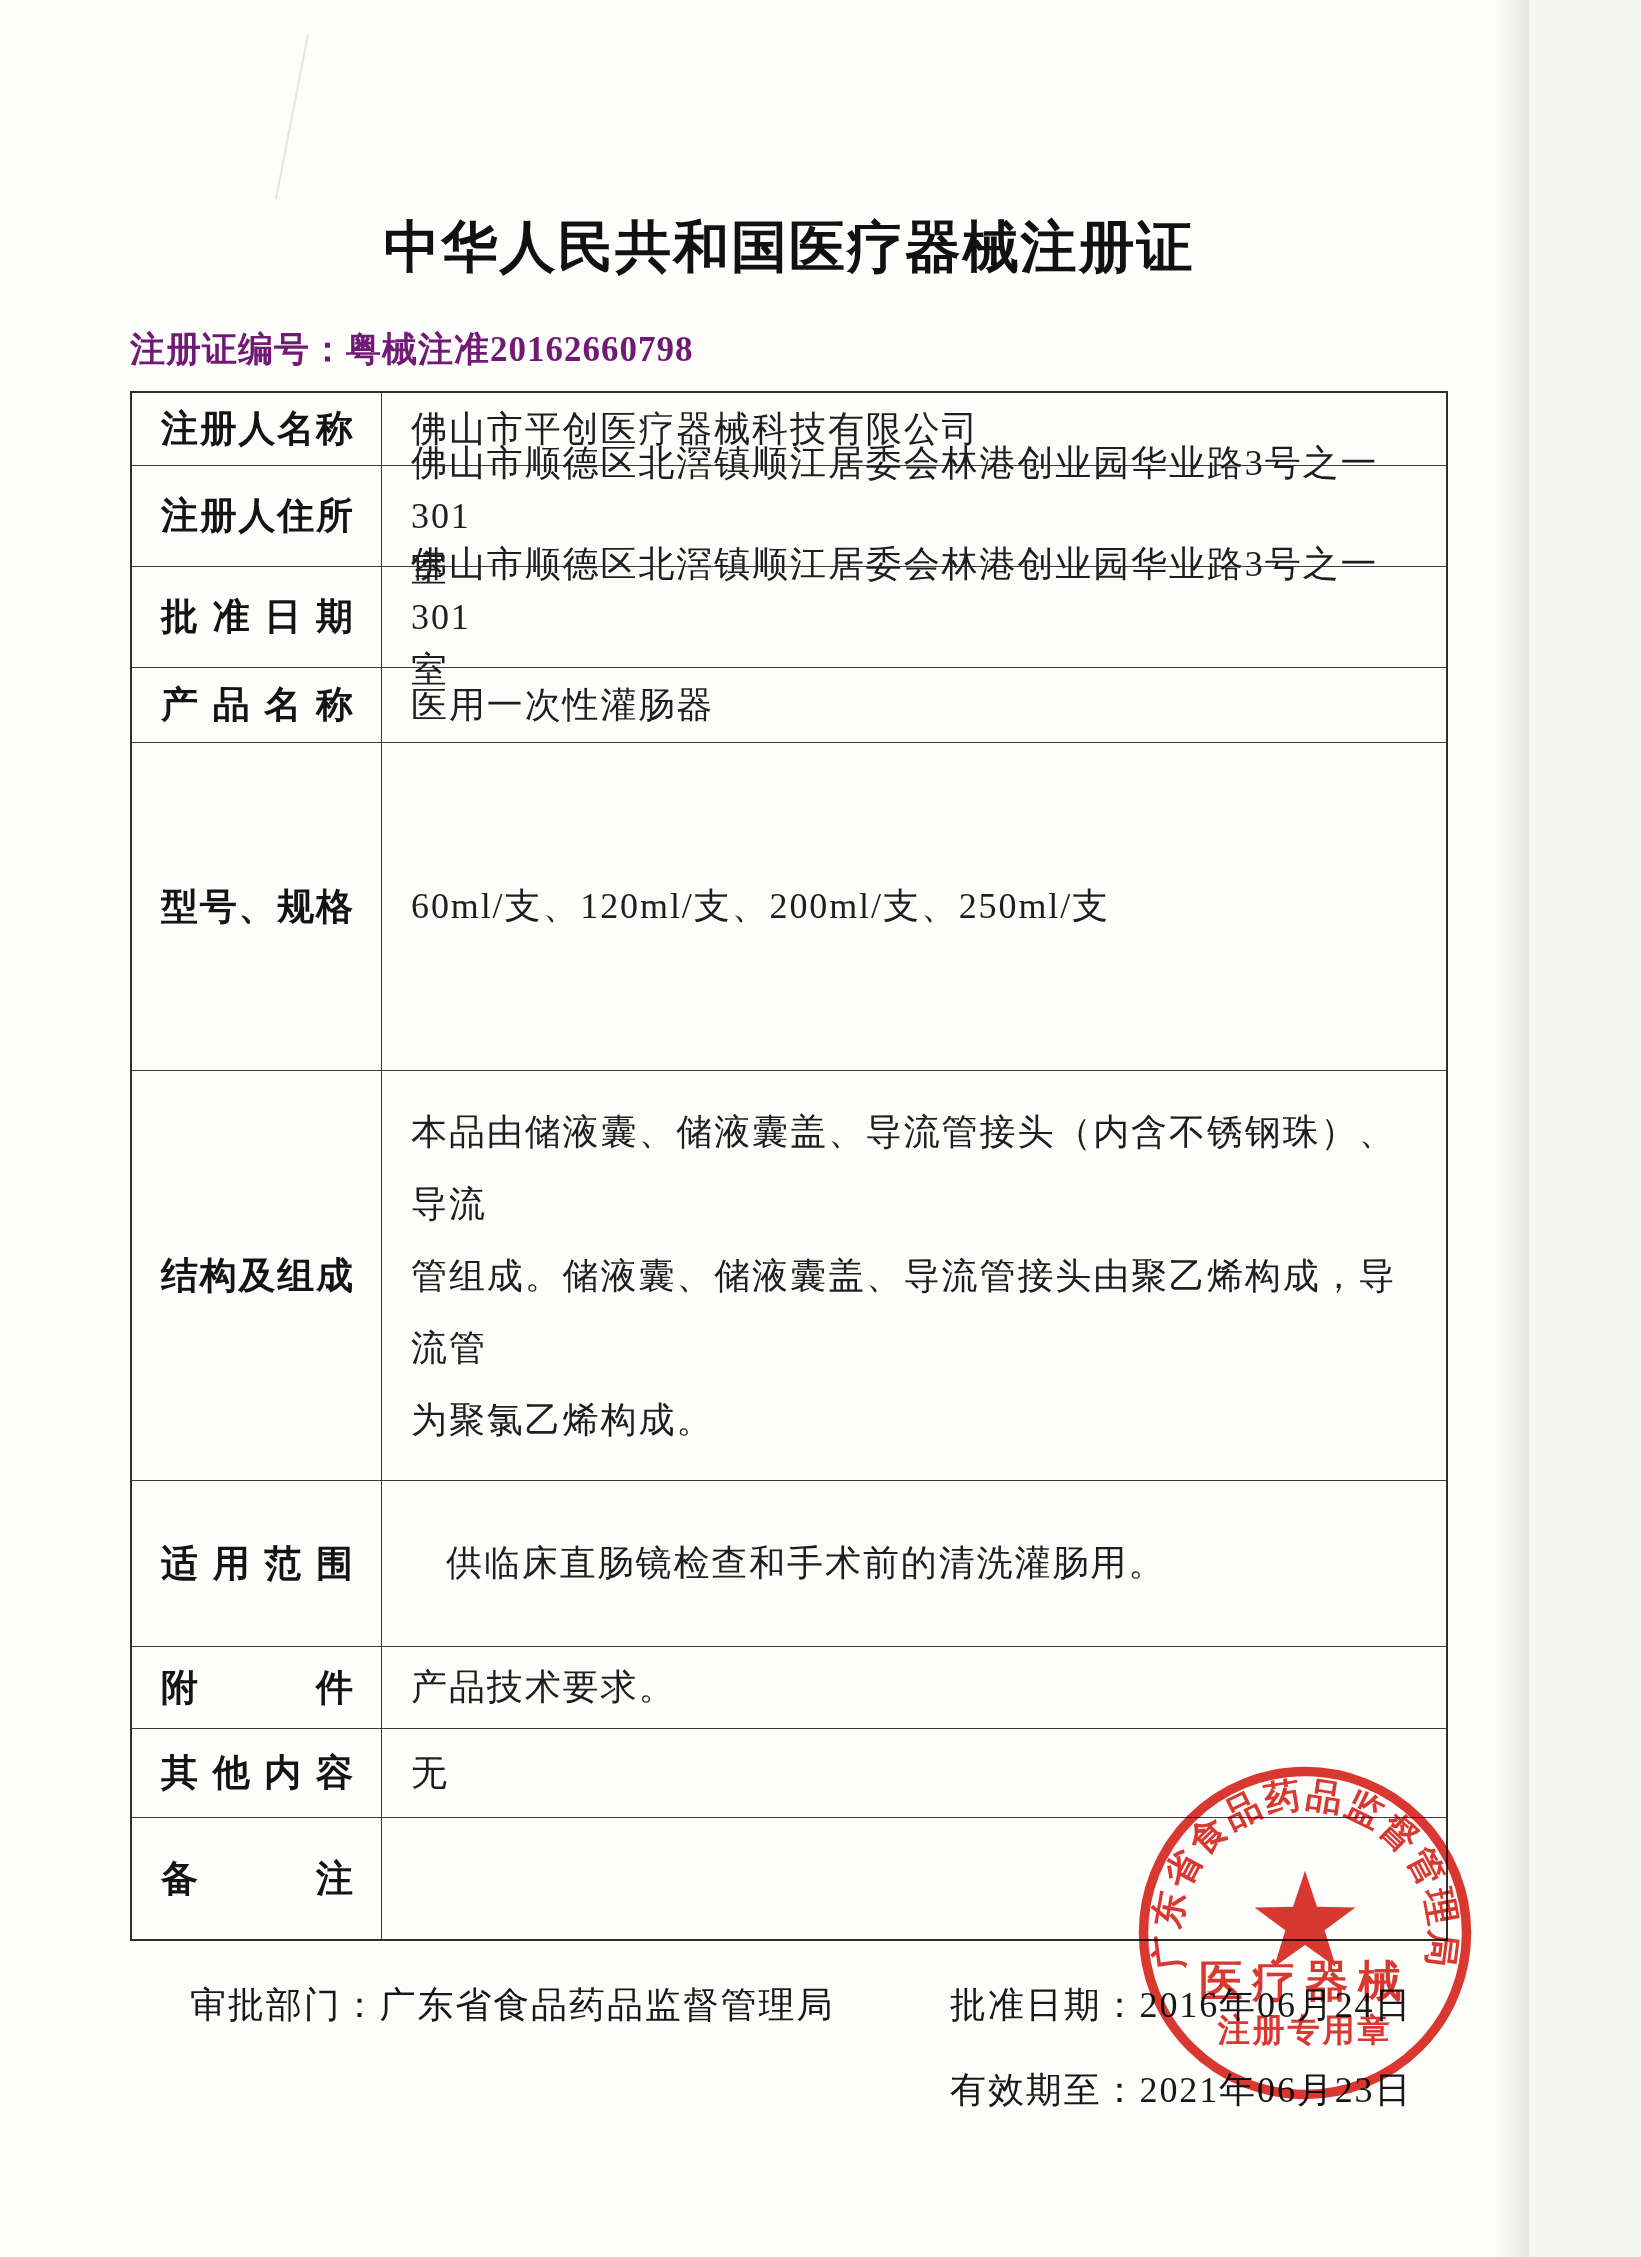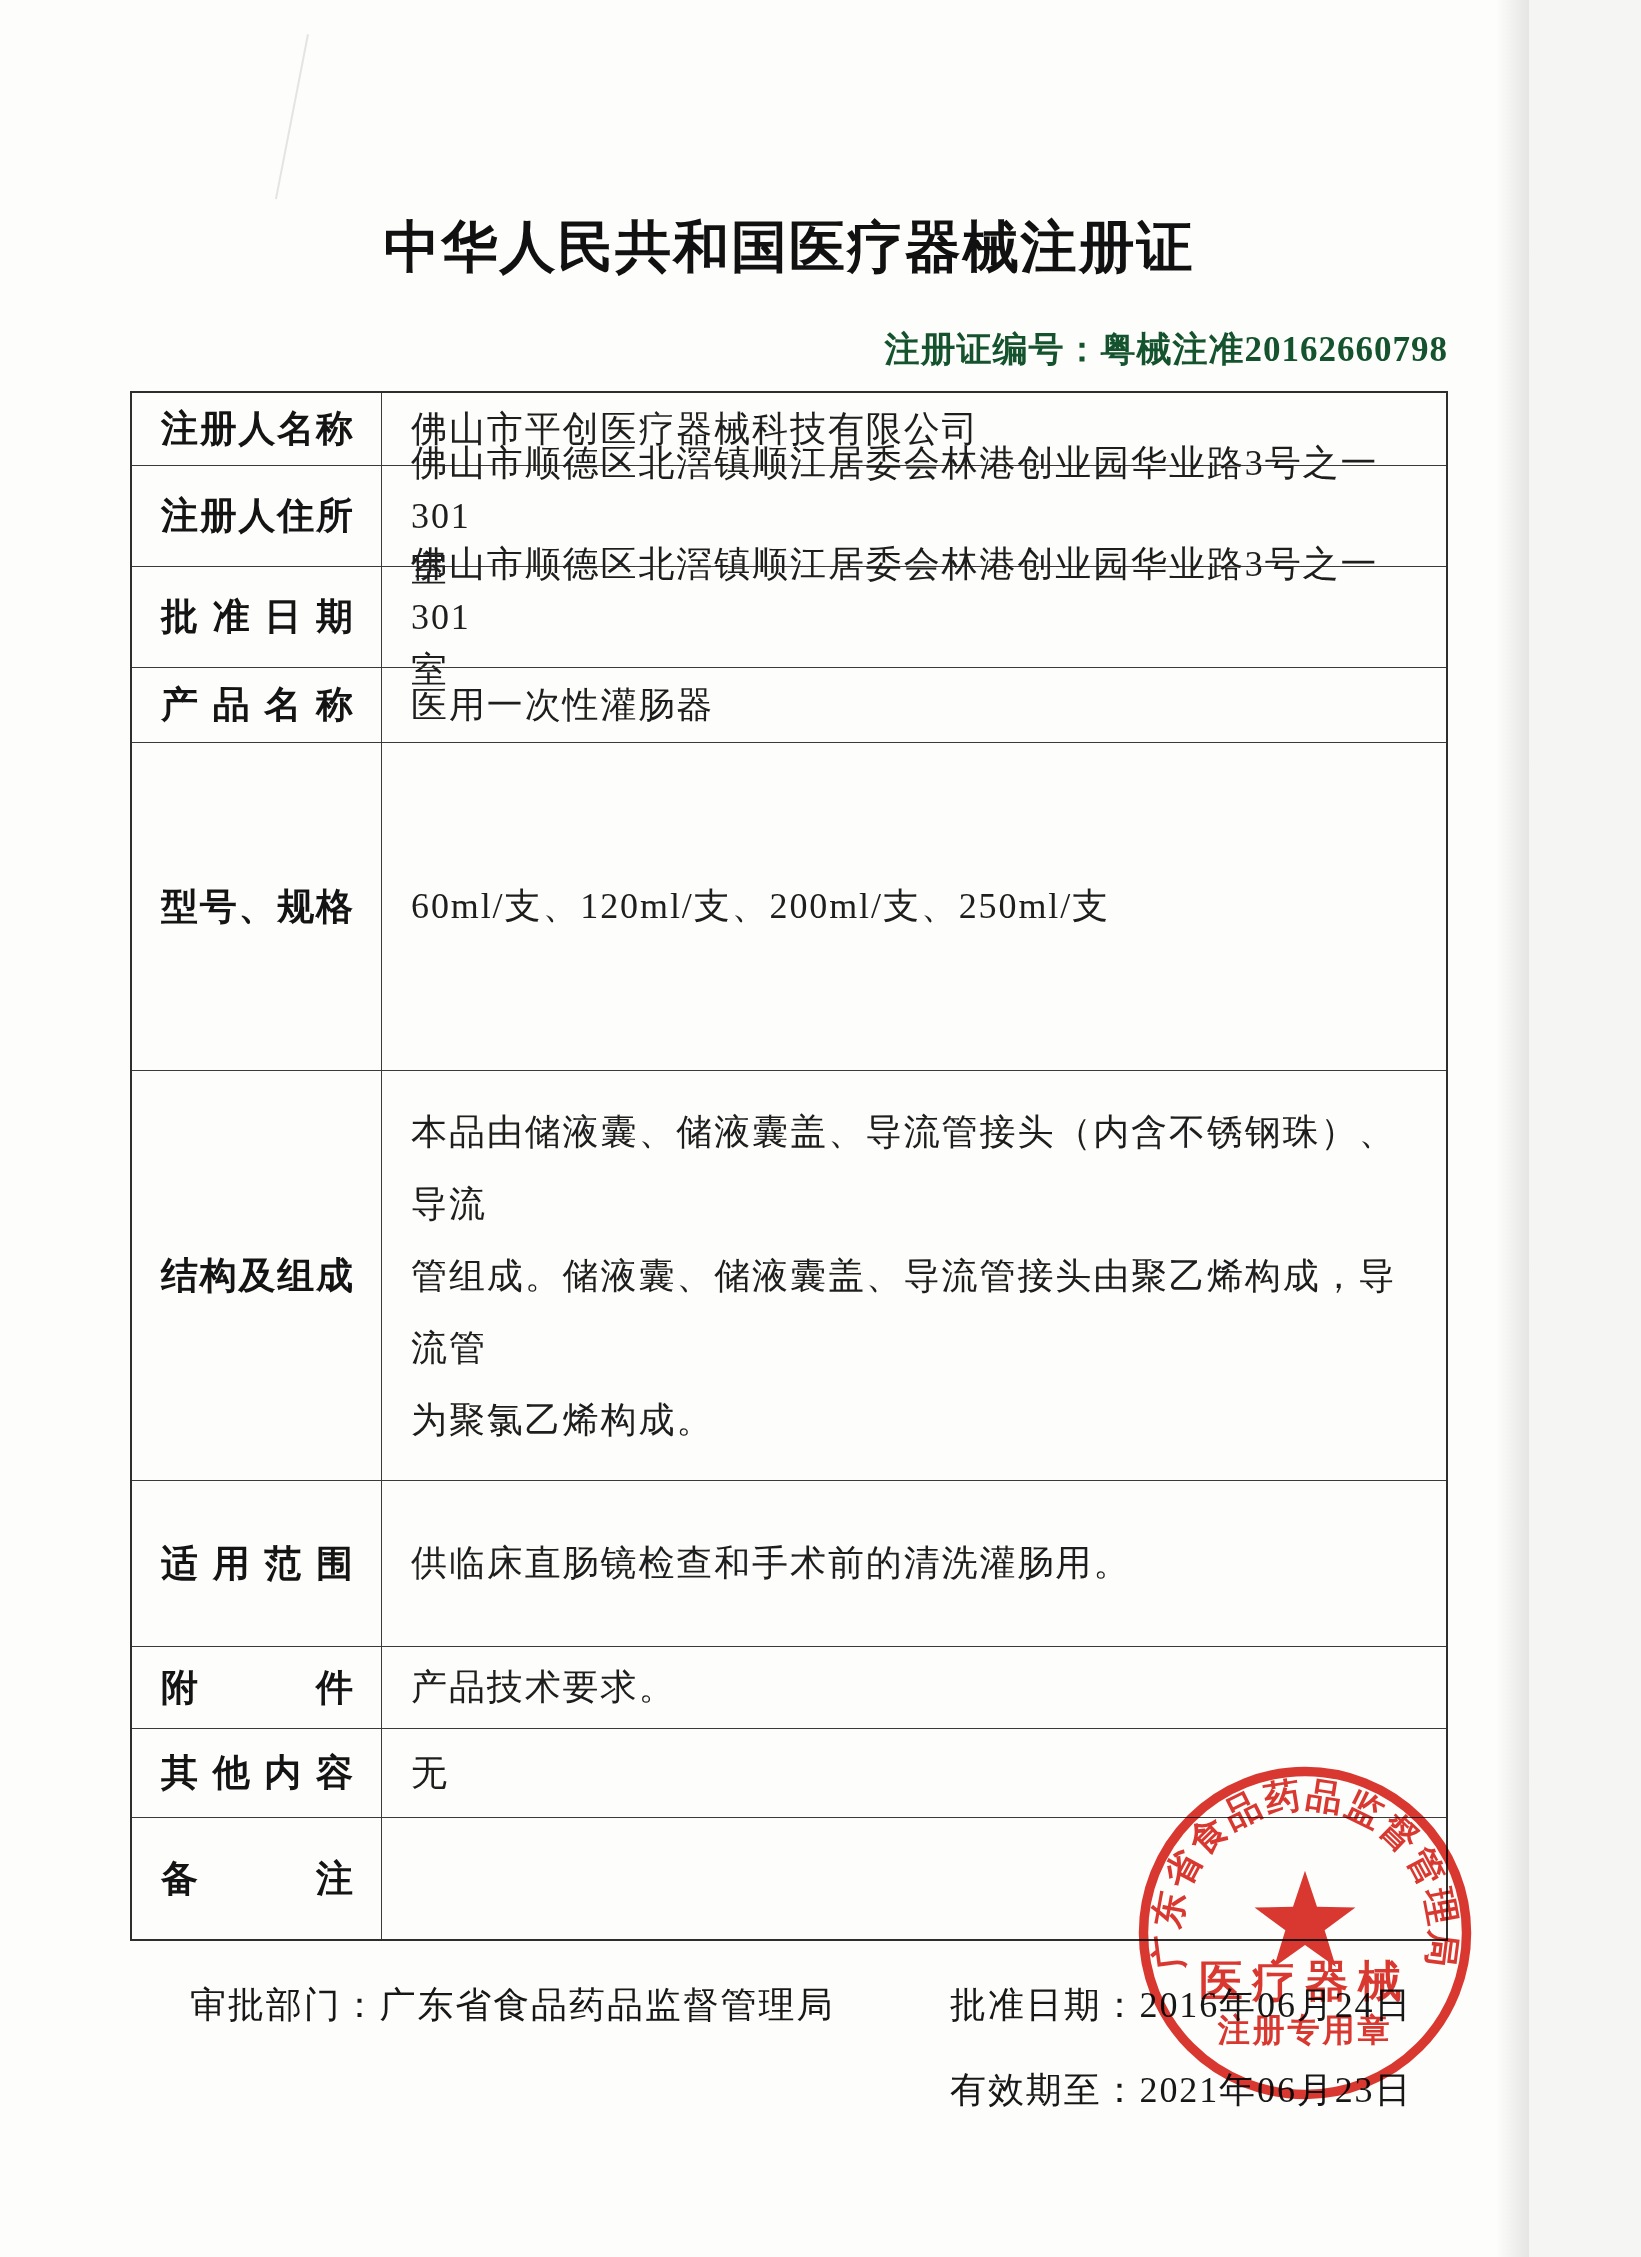--- a/index.html
+++ b/index.html
@@ -26,21 +26,21 @@
     transform:rotate(11deg);transform-origin:top left;
   }
   .doc-title{
     position:absolute;left:130px;top:210px;width:1318px;
     text-align:center;
     font-size:56px;font-weight:700;letter-spacing:1.9px;
     color:#111;
   }
   .cert-line{
     position:absolute;left:130px;top:326px;width:1318px;
-    text-align:right;font-size:35px;font-weight:700;color:#14532d;
+    text-align:left;font-size:35px;font-weight:700;color:#701a75;
     letter-spacing:1px;
   }
   .reg-table{
     position:absolute;left:130px;top:391px;width:1318px;height:1550px;
     border:2.9px solid #2e2e2c;
     box-sizing:border-box;
     display:flex;flex-direction:column;
   }
   .t-row{display:flex;flex-direction:row;box-sizing:border-box;border-top:1.9px solid #3a3a38;}
   .t-row:first-child{border-top:none;}
@@ -57,21 +57,21 @@
   }
   .t-value{
     flex:1;box-sizing:border-box;
     display:flex;align-items:center;
     font-size:36px;line-height:53px;color:#1e1e1e;
     padding:5.8px 13.5px 5.8px 29px;
     white-space:pre-wrap;
     letter-spacing:1.9px;
   }
   .r1{height:72px;}  .r2{height:101px;} .r3{height:101px;} .r4{height:75px;}
-  .r5{height:328px;} .r6{height:410px;} .r7{height:166px;} .r8{height:82px;}
+  .r5{height:328px;} .r6{height:410px;} .r7{height:166px;gap:35px;} .r8{height:82px;}
   .r9{height:89px;justify-content:flex-end;}  .r10{flex:1;}
   .r6 .t-value{line-height:72px;}
   .footer-line{position:absolute;font-size:36px;color:#171717;letter-spacing:1.9px;}
   .f-dept{left:190px;top:1981px;}
   .f-date{left:950px;top:1981px;}
   .f-valid{left:950px;top:2066px;}
   .stamp{
     position:absolute;left:1135px;top:1763px;width:340px;height:340px;
     mix-blend-mode:multiply;opacity:.92;
     pointer-events:none;

